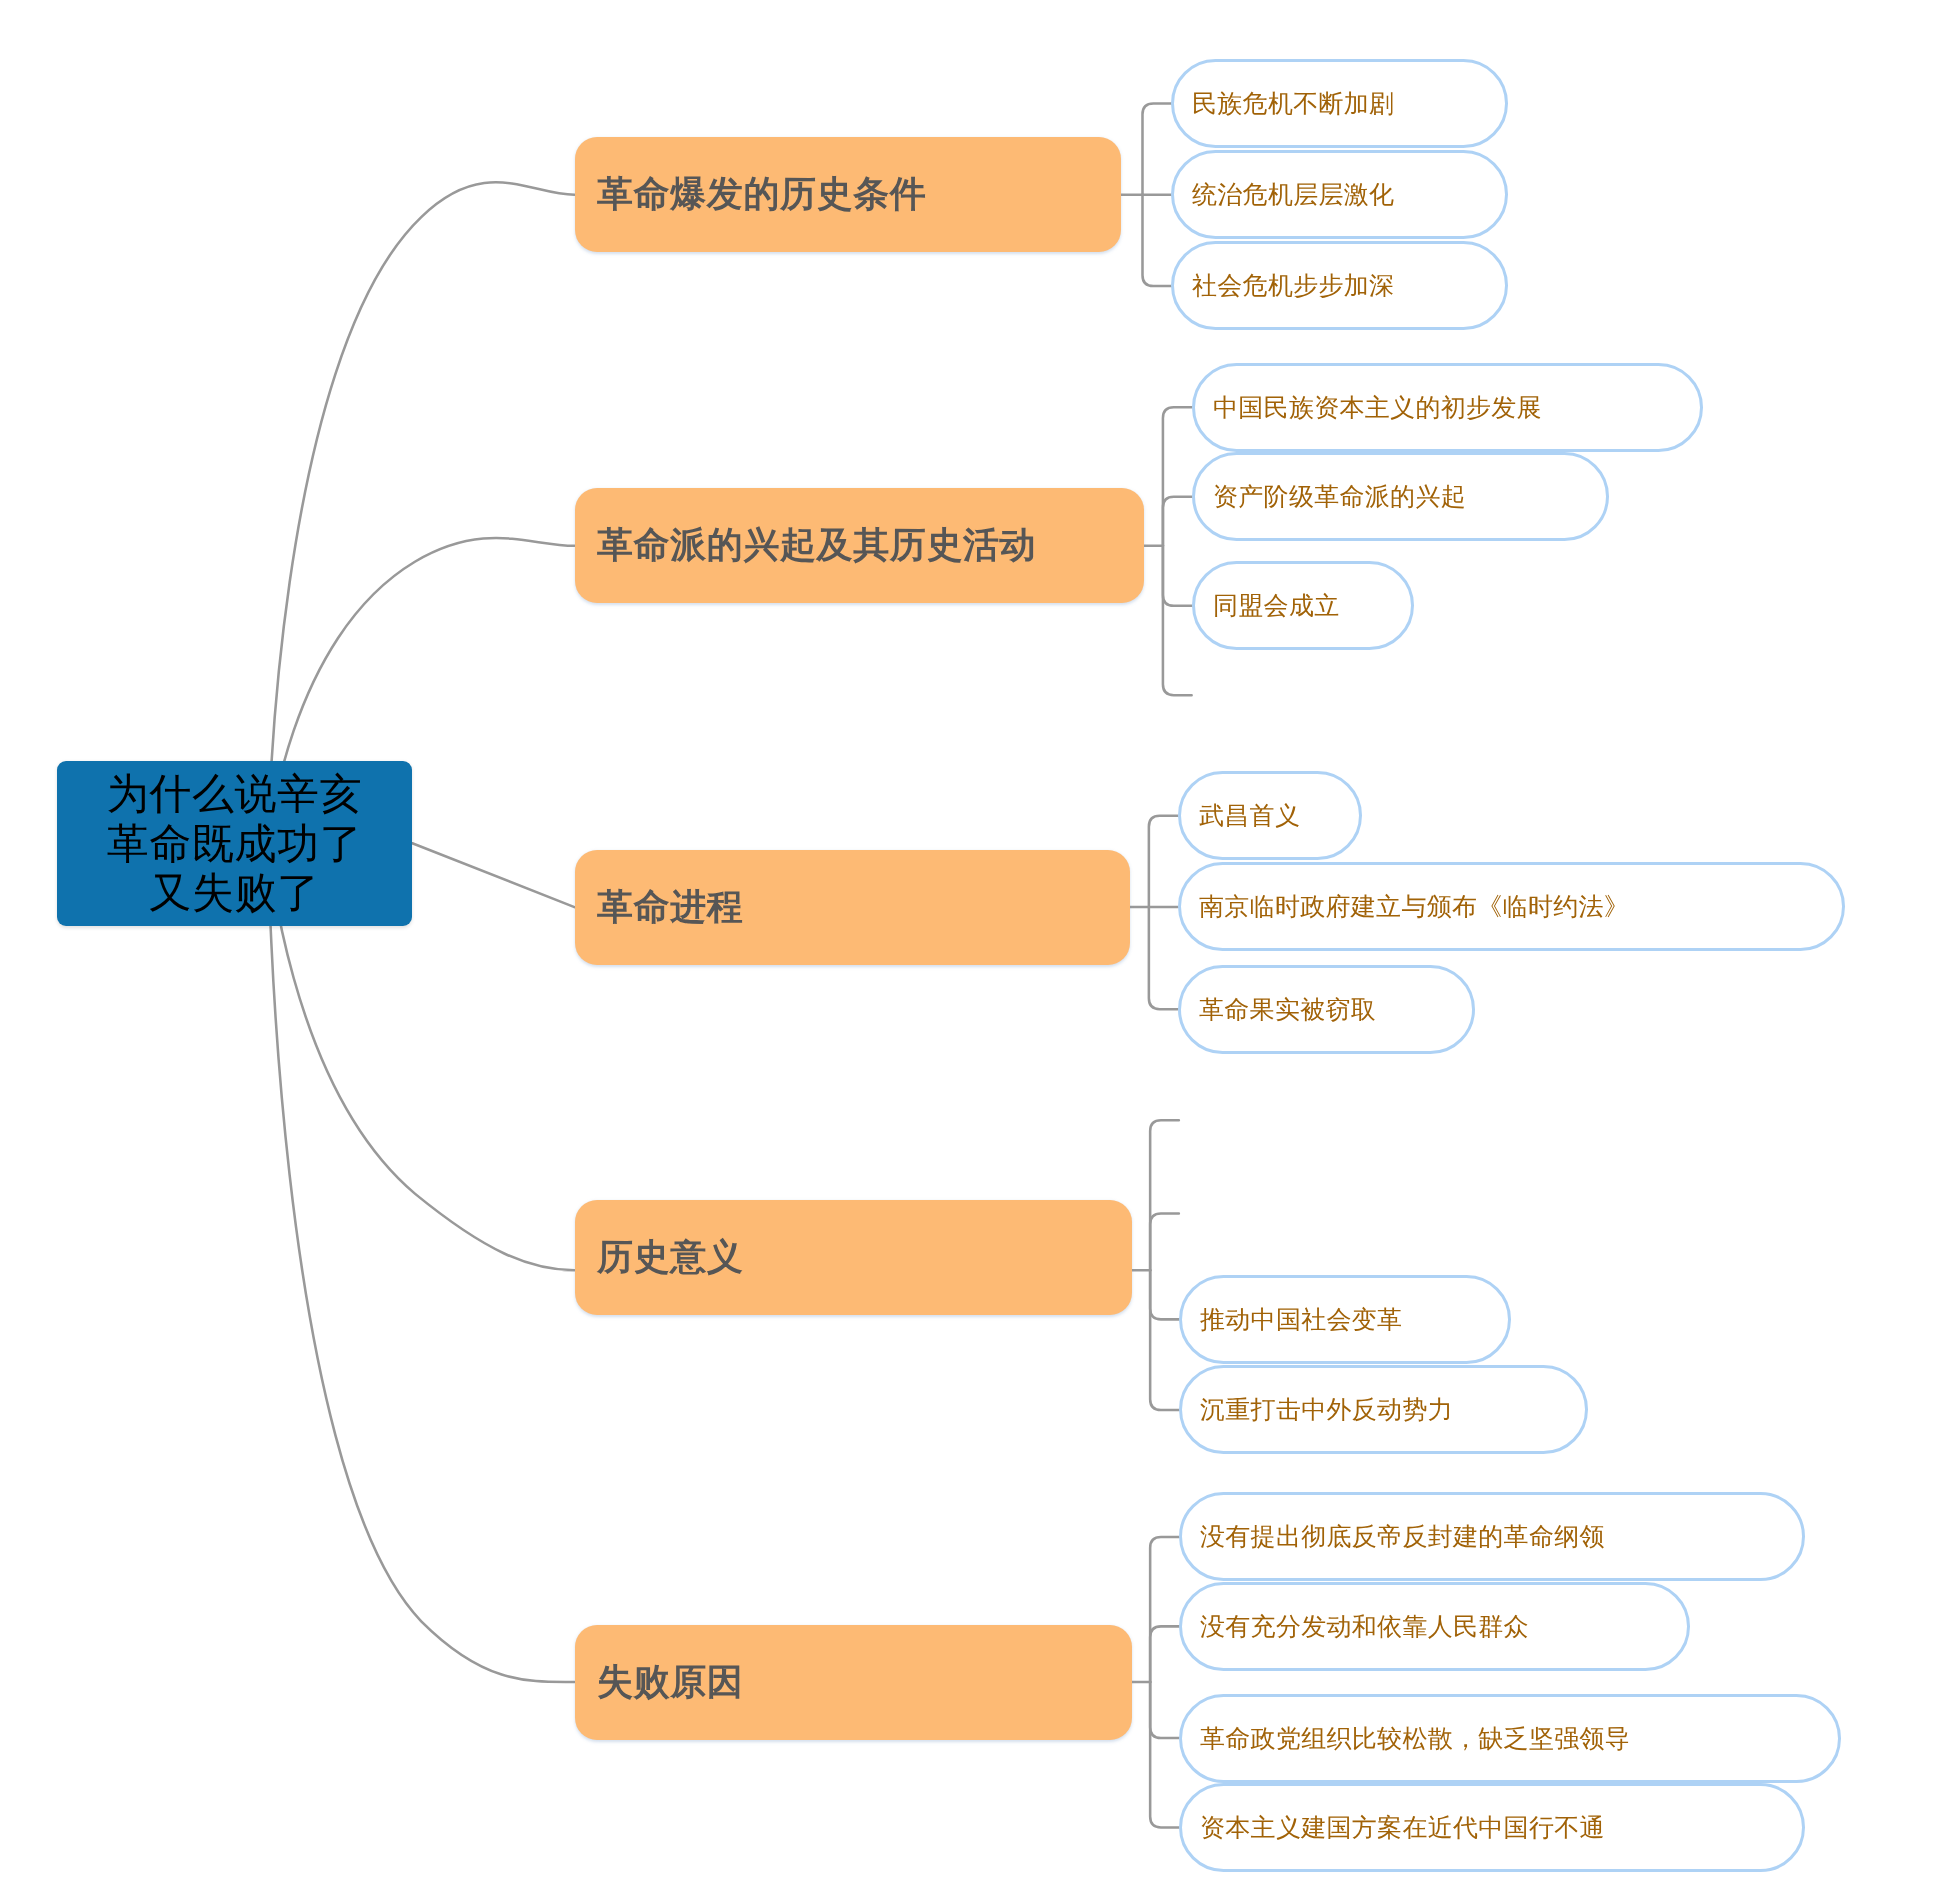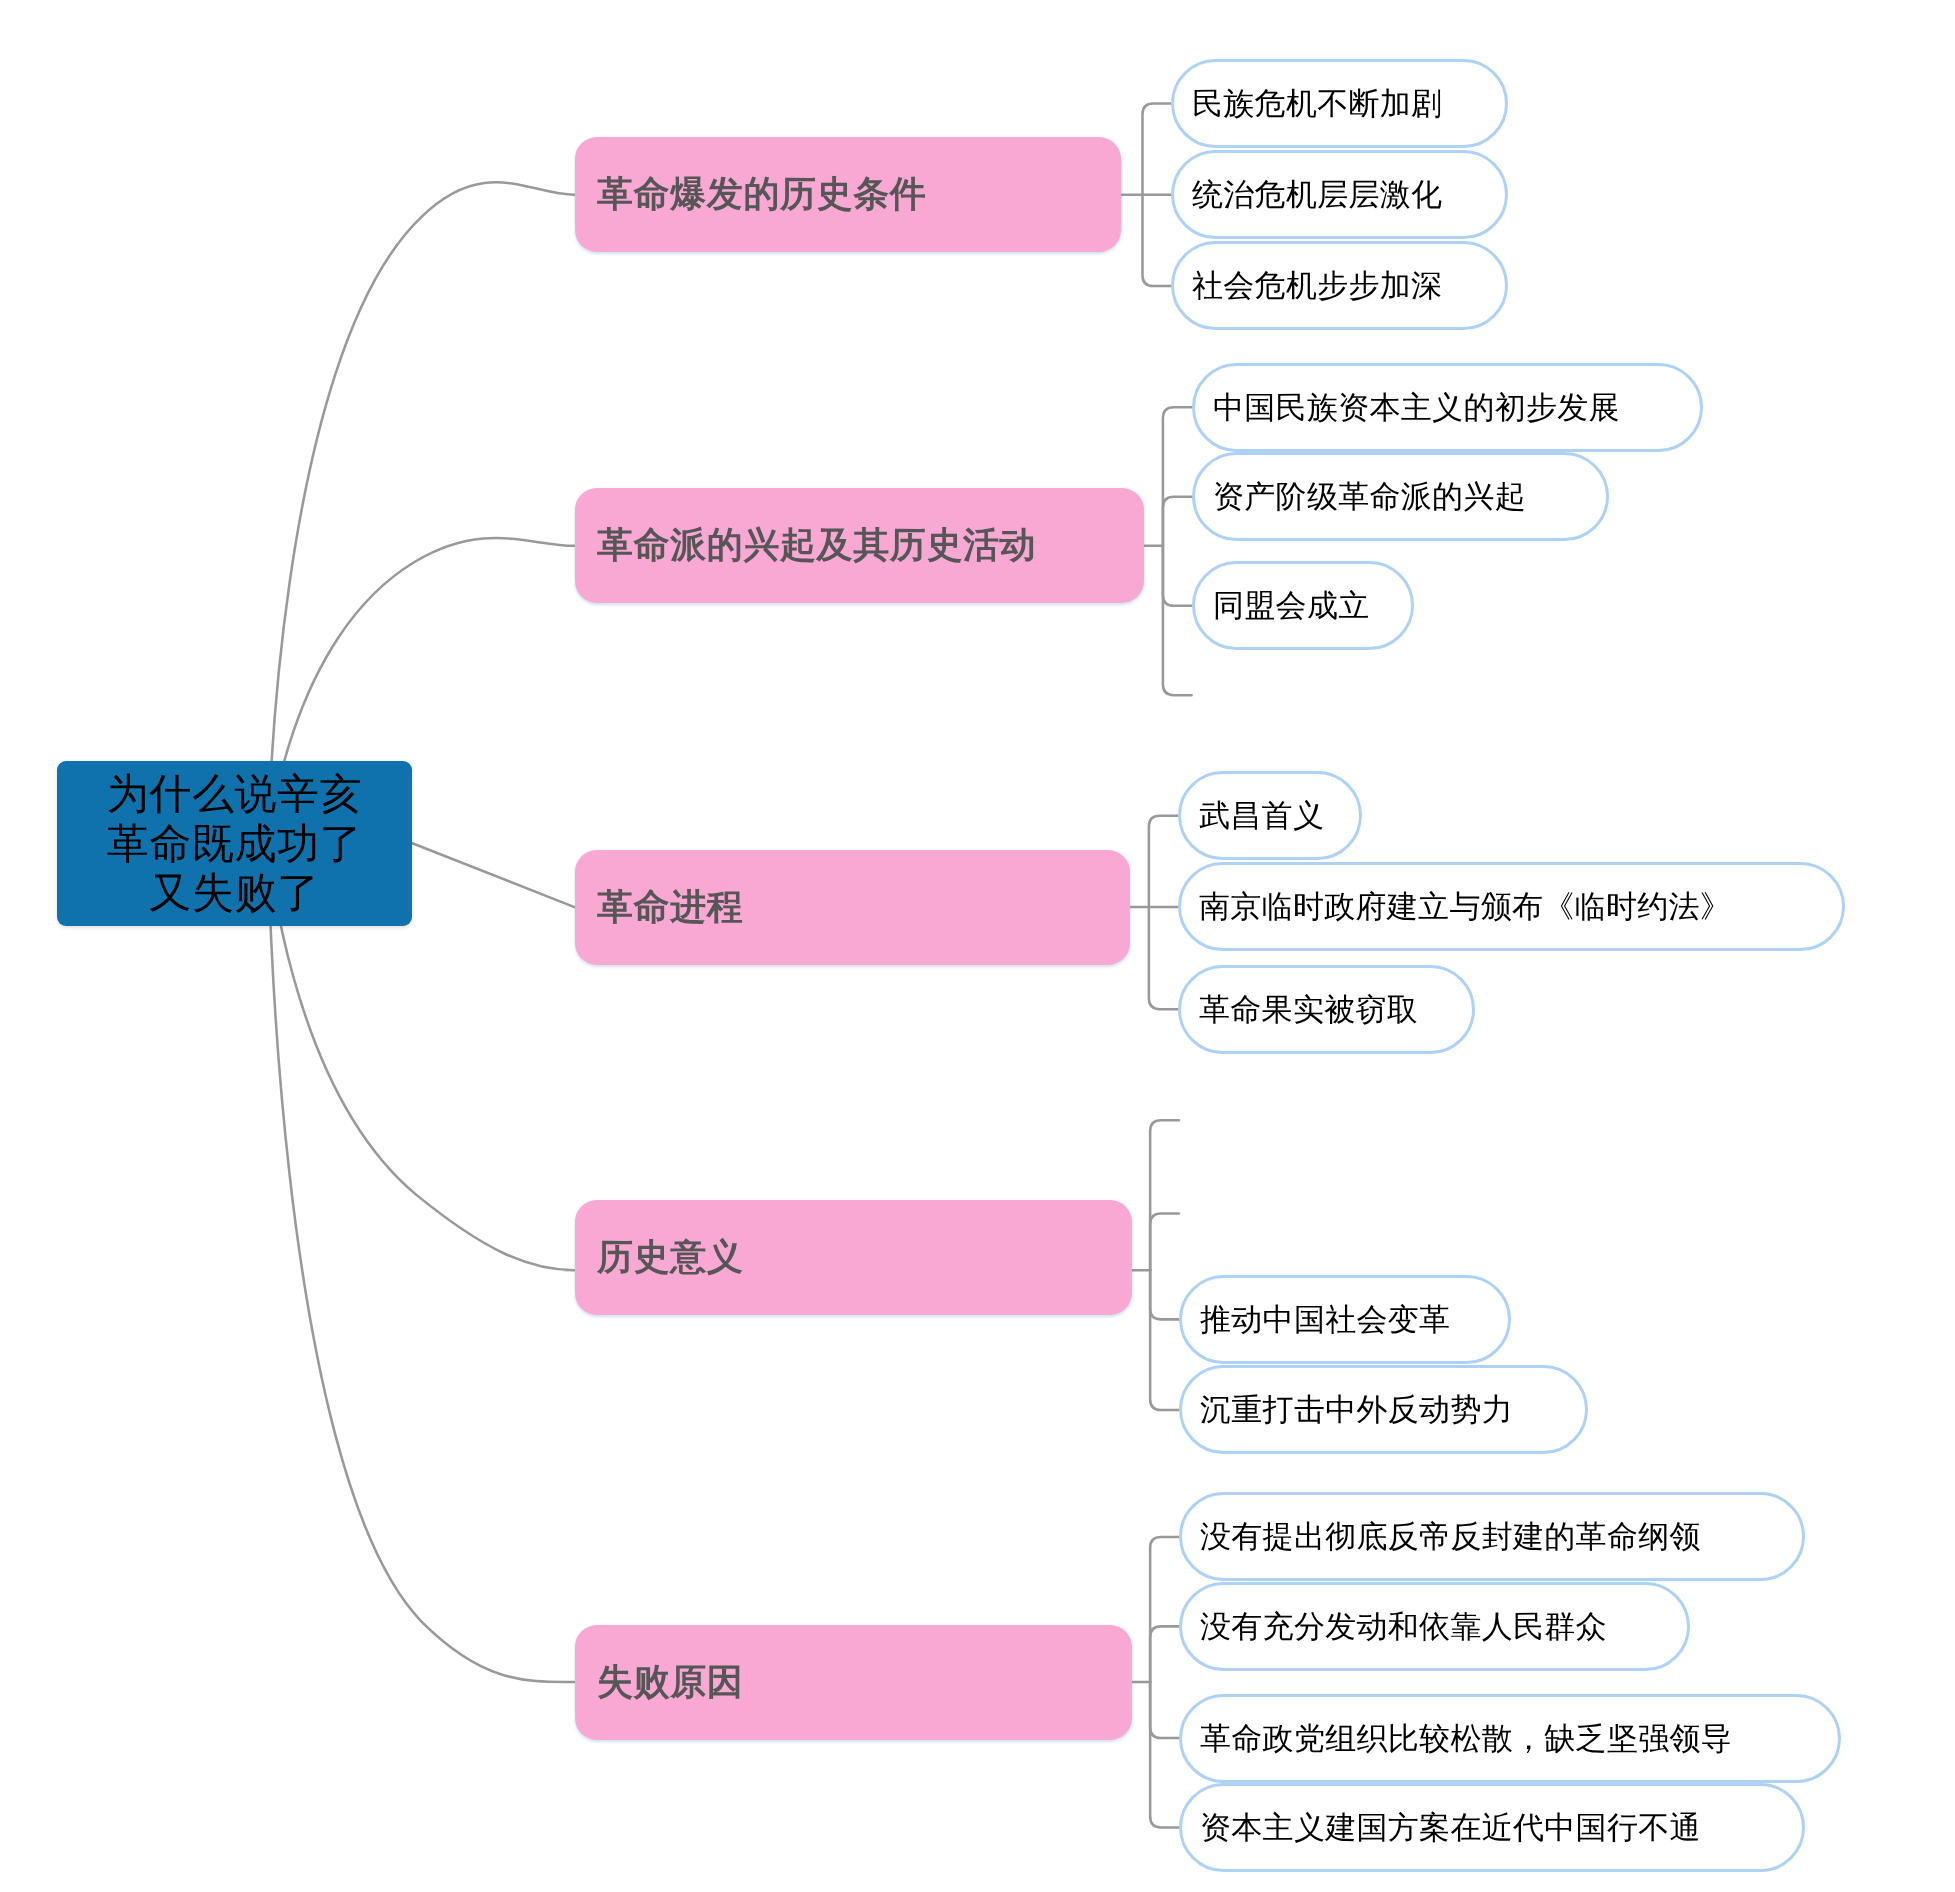--- a/index.html
+++ b/index.html
@@ -47,21 +47,21 @@
     color: #000000;
     font-size: 42px;
     line-height: 1.18;
     text-align: center;
     letter-spacing: 0.6px;
     white-space: pre-line;
     padding: 0 7.7px;
   }
   
   .branch-node {
-    background: #f9a8d4;
+    background: #fdba74;
     border-radius: 22px;
     justify-content: flex-start;
     box-shadow: 0 1.3px 3.2px rgba(100,140,190,0.28);
   }
   .branch-text {
     color: #565656;
     font-weight: bold;
     font-size: 36px;
     letter-spacing: 0.6px;
     padding-left: 22px;
@@ -69,23 +69,23 @@
   }
   
   .leaf-node {
     background: #ffffff;
     border: 3.2px solid #aed2f5;
     border-radius: 46px;
     justify-content: flex-start;
     height: 89px;
   }
   .leaf-text {
-    color: #000000;
+    color: #a16207;
     font-weight: normal;
-    font-size: 31px;
+    font-size: 25px;
     letter-spacing: 0.3px;
     padding-left: 18px;
     white-space: nowrap;
   }
 </style>
 </head>
 <body>
 
 <div id="mindmap-canvas">
 

